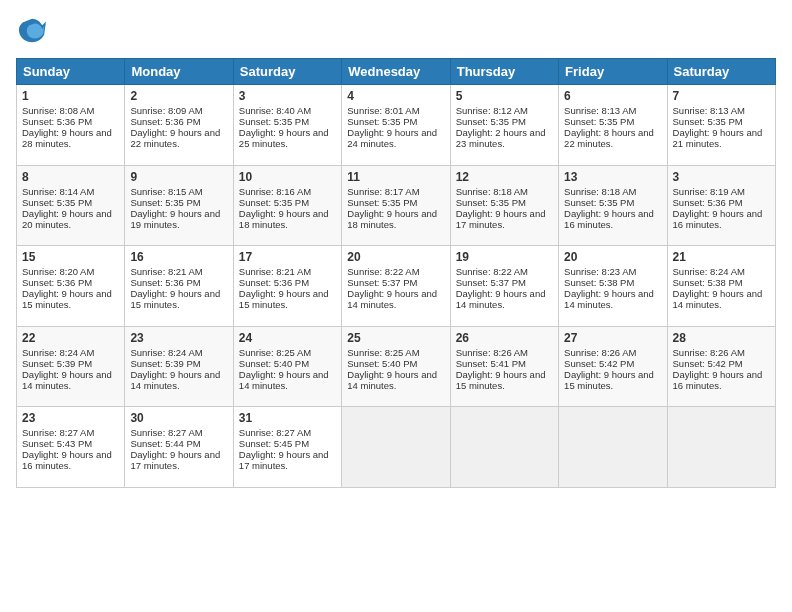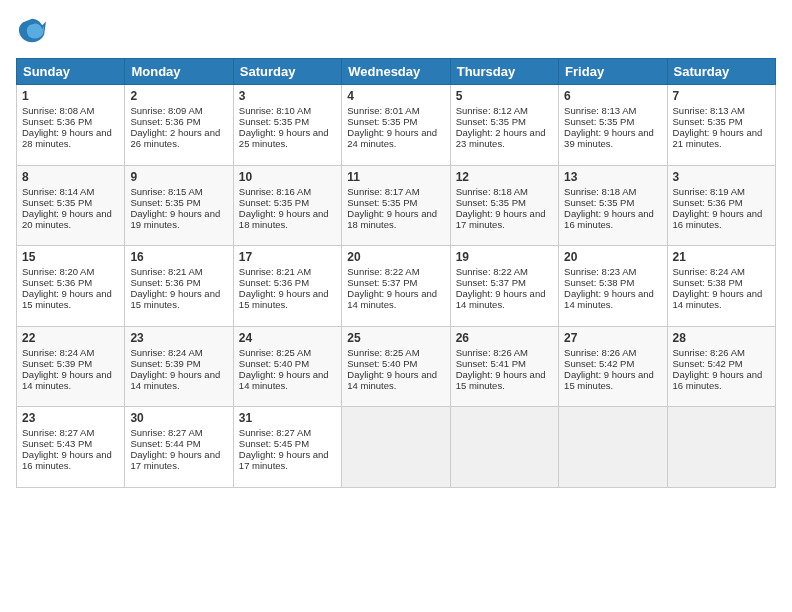--- a/index.html
+++ b/index.html
@@ -132,45 +132,45 @@
           <td>
         <span class="day-num">1</span>
         <span>Sunrise: 8:08 AM</span><br>
         <span>Sunset: 5:36 PM</span><br>
         <span>Daylight: 9 hours and 28 minutes.</span>
       </td>
           <td>
         <span class="day-num">2</span>
         <span>Sunrise: 8:09 AM</span><br>
         <span>Sunset: 5:36 PM</span><br>
-        <span>Daylight: 2 hours and 26 minutes.</span>
+        <span>Daylight: 9 hours and 22 minutes.</span>
       </td>
           <td>
         <span class="day-num">3</span>
-        <span>Sunrise: 8:10 AM</span><br>
+        <span>Sunrise: 8:40 AM</span><br>
         <span>Sunset: 5:35 PM</span><br>
         <span>Daylight: 9 hours and 25 minutes.</span>
       </td>
           <td>
         <span class="day-num">4</span>
         <span>Sunrise: 8:01 AM</span><br>
         <span>Sunset: 5:35 PM</span><br>
         <span>Daylight: 9 hours and 24 minutes.</span>
       </td>
           <td>
         <span class="day-num">5</span>
         <span>Sunrise: 8:12 AM</span><br>
         <span>Sunset: 5:35 PM</span><br>
         <span>Daylight: 2 hours and 23 minutes.</span>
       </td>
           <td>
         <span class="day-num">6</span>
         <span>Sunrise: 8:13 AM</span><br>
         <span>Sunset: 5:35 PM</span><br>
-        <span>Daylight: 9 hours and 39 minutes.</span>
+        <span>Daylight: 8 hours and 22 minutes.</span>
       </td>
           <td>
         <span class="day-num">7</span>
         <span>Sunrise: 8:13 AM</span><br>
         <span>Sunset: 5:35 PM</span><br>
         <span>Daylight: 9 hours and 21 minutes.</span>
       </td>
         </tr>
         <tr>
           <td>

